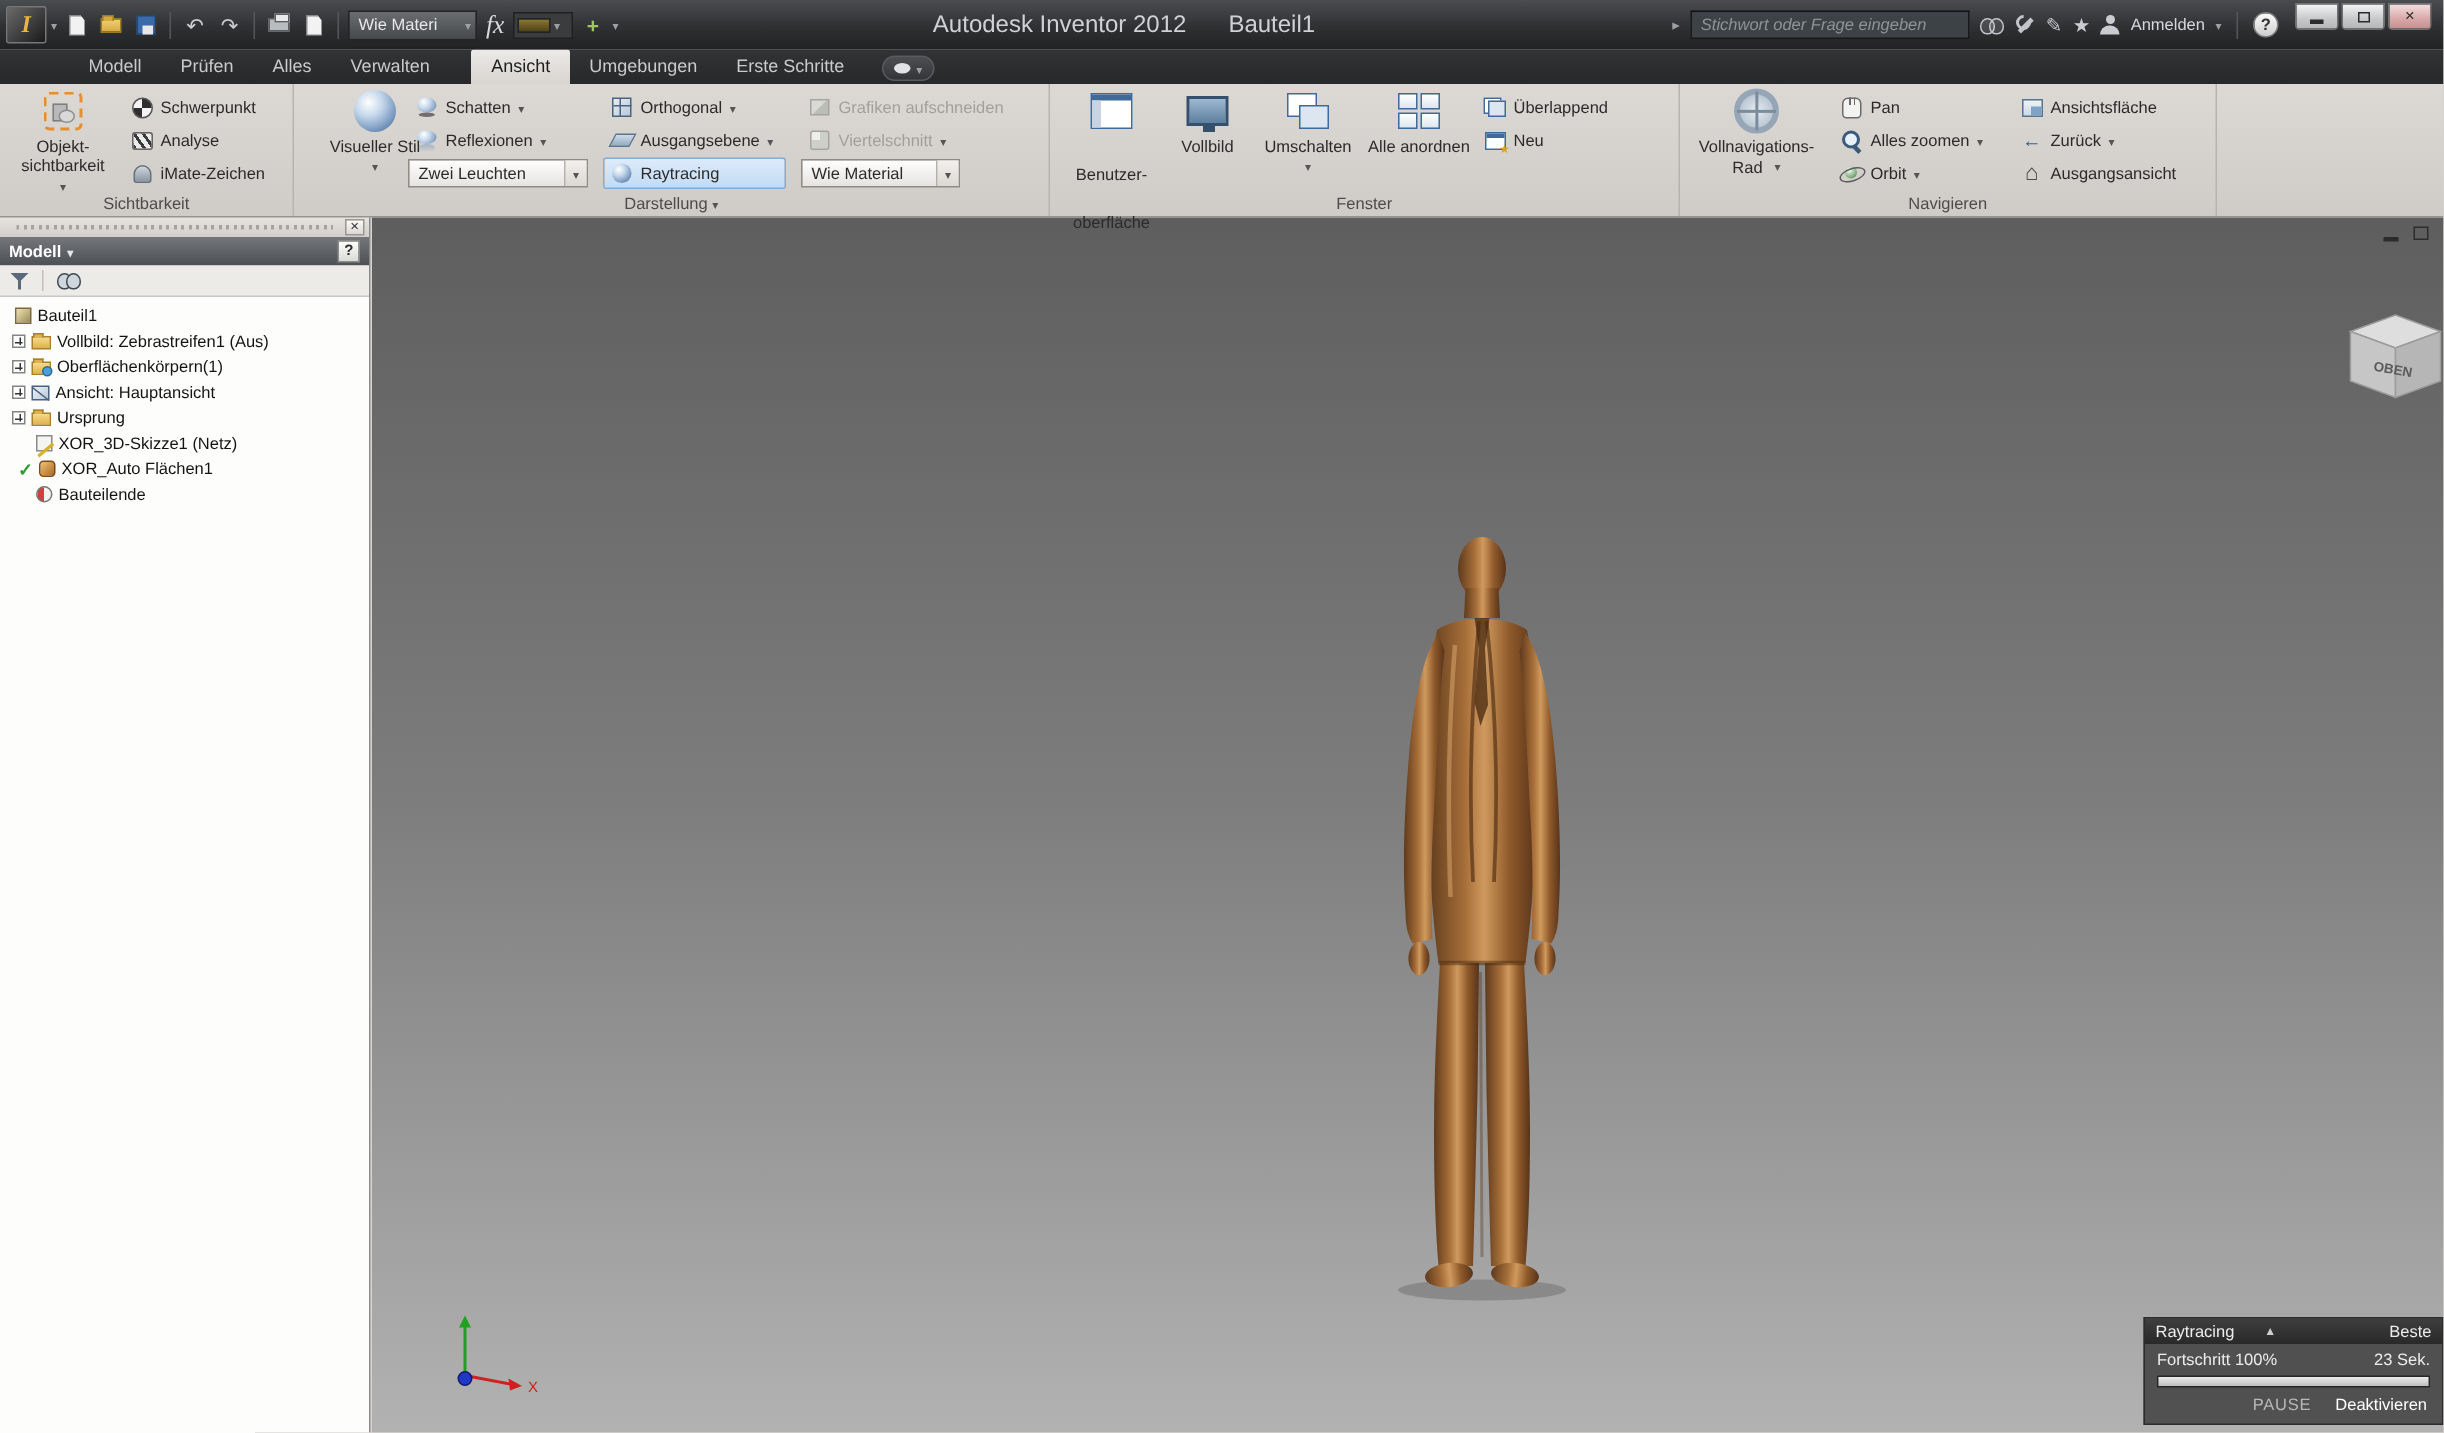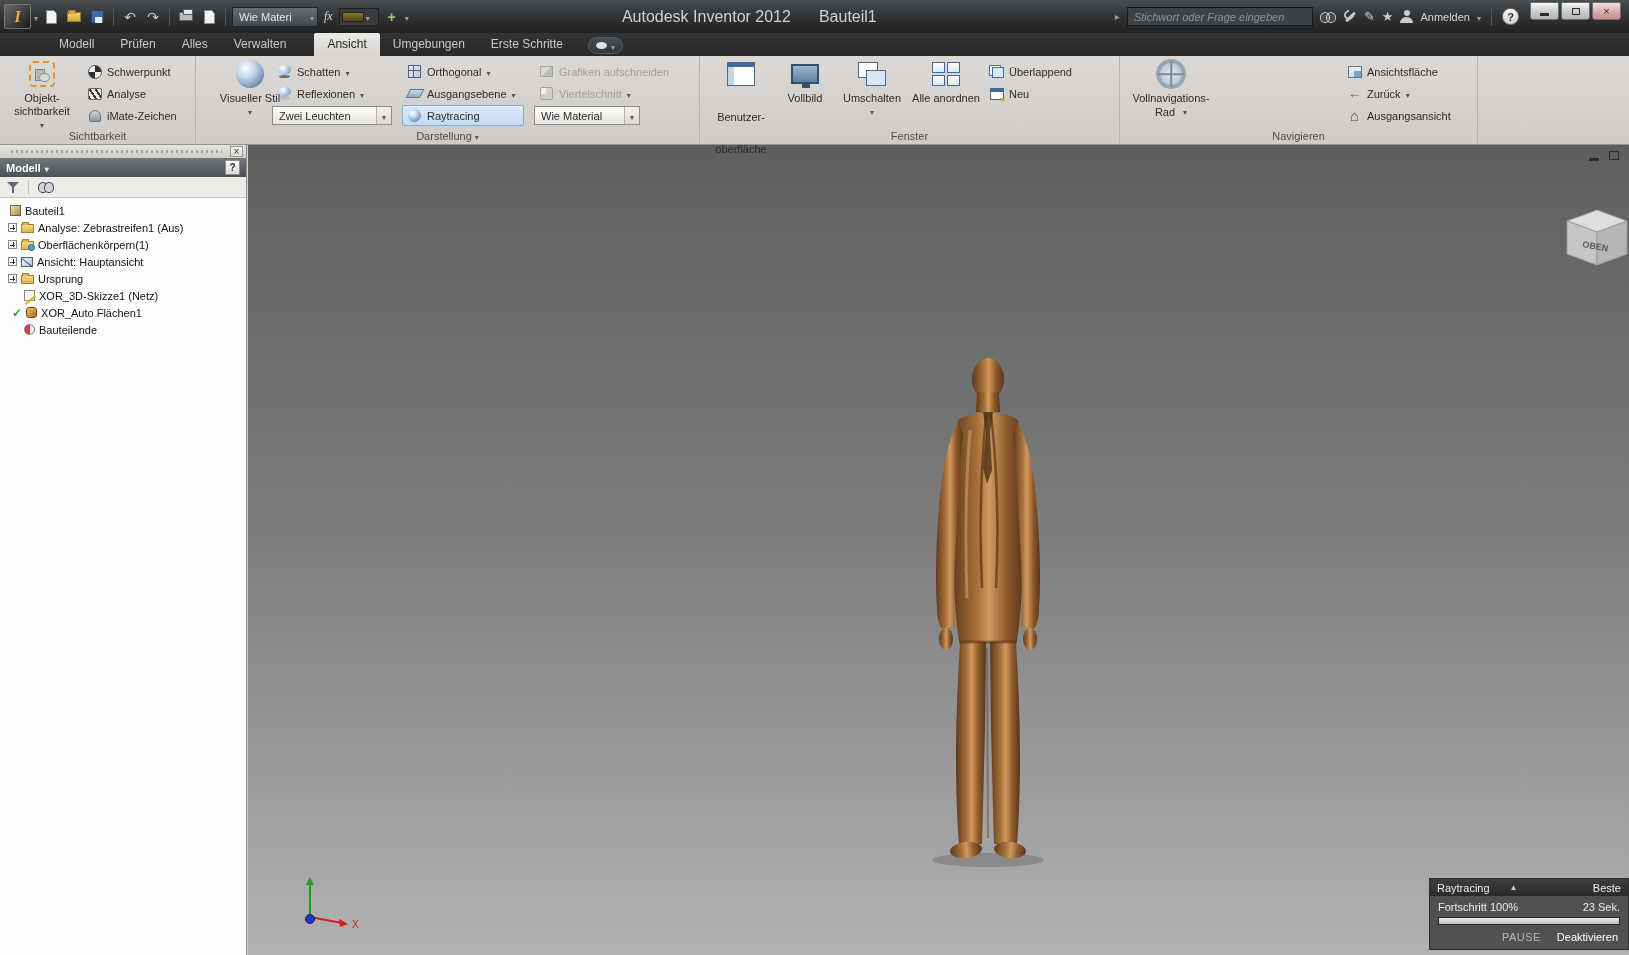--- a/index.html
+++ b/index.html
@@ -26,21 +26,21 @@
   .i-folder::before { content:""; position:absolute; top:-3px; left:0; width:6px; height:3px; background:#d8a840; border:1px solid #9a7b2d; border-bottom:none; }
   .i-save { width:13px; height:13px; background:#3a6aa8; border:1px solid #23456e; position:relative; }
   .i-save::before { content:""; position:absolute; left:3px; top:6px; width:7px; height:6px; background:#e8e8e8; }
   .glyph { font-size:14px; color:#c9cdd1; line-height:1; }
   .i-print { width:14px; height:9px; background:#b9bdc1; border:1px solid #5a5e62; position:relative; }
   .i-print::before { content:""; position:absolute; left:3px; top:-4px; width:8px; height:4px; background:#e8e8e8; border:1px solid #5a5e62; }
   .tb-sep { width:1px; height:18px; background:#55585b; margin:0 3px; }
   .tb-combo { height:20px; min-width:86px; background:linear-gradient(#6a6d70,#46494c);
     border:1px solid #222426; display:flex; align-items:center; gap:4px; padding:0 3px 0 6px; color:#e6e8ea; }
   .tb-combo .caret { margin-left:auto; }
-  .fx { font-style:italic; font-family:"Liberation Serif", serif; font-size:12px; color:#d8dadc; padding:0 3px;text-align:center; }
+  .fx { font-style:italic; font-family:"Liberation Serif", serif; font-size:17px; color:#d8dadc; padding:0 3px;text-align:center; }
   .swatch-combo { height:18px; width:40px; border:1px solid #1e2022; display:flex; align-items:center; padding:2px; gap:2px; background:#3a3c3e; }
   .swatch { width:22px; height:10px; background:linear-gradient(#8a7830,#4c4218); border:1px solid #222; }
   .i-plus { color:#9fc56a; font-size:14px; font-weight:bold; }
   .titles { position:absolute; left:46%; top:0; height:33px; transform:translateX(-50%);
     display:flex; align-items:center; gap:28px; pointer-events:none; }
   .titles span { font-size:16px; color:#ced2d5; white-space:nowrap; }
   .tright { margin-left:auto; display:flex; align-items:center; gap:7px; padding-right:110px; }
   .flyout { color:#9aa0a4; font-size:10px; }
   .search { width:186px; height:19px; background:#3d4246; border:1px solid #17191b;
     border-top-color:#101214; color:#cfd3d6; font-size:11px; padding:0 6px; font-family:"Liberation Sans",sans-serif; }
@@ -476,20 +476,42 @@
       <div class="bigbtn" style="left:6px;width:90px;">
         <span class="bicon">
             <span class="ic-wheel"></span>
           </span>
         <span>Vollnavigations-</span>
         <span style="display:flex;align-items:center;gap:8px;">
           <span>Rad</span>
           <span class="caret"></span>
         </span>
       </div>
+      <div class="scol" style="left:102px;width:114px;">
+        <div class="sbtn">
+          <span class="sicon">
+              <span class="ic-hand"></span>
+            </span>
+          <span>Pan</span>
+        </div>
+        <div class="sbtn">
+          <span class="sicon">
+              <span class="ic-zoom"></span>
+            </span>
+          <span>Alles zoomen</span>
+          <span class="caret"></span>
+        </div>
+        <div class="sbtn">
+          <span class="sicon">
+              <span class="ic-orbit"></span>
+            </span>
+          <span>Orbit</span>
+          <span class="caret"></span>
+        </div>
+      </div>
       <div class="scol" style="left:222px;width:132px;">
         <div class="sbtn">
           <span class="sicon">
               <span class="ic-face"></span>
             </span>
           <span>Ansichtsfläche</span>
         </div>
         <div class="sbtn">
           <span class="sicon">
               <span class="ic-back">←</span>
@@ -526,21 +548,21 @@
       <span class="binoc dark"></span>
     </div>
     <div class="btree">
       <div class="trow root">
         <span class="tic tic-part"></span>
         <span>Bauteil1</span>
       </div>
       <div class="trow expandable">
         <span class="expander"></span>
         <span class="tic tic-folder"></span>
-        <span>Analyse: Zebrastreifen1 (Aus)</span>
+        <span>Vollbild: Zebrastreifen1 (Aus)</span>
       </div>
       <div class="trow expandable">
         <span class="expander"></span>
         <span class="tic tic-folder surf"></span>
         <span>Oberflächenkörpern(1)</span>
       </div>
       <div class="trow expandable">
         <span class="expander"></span>
         <span class="tic tic-view"></span>
         <span>Ansicht: Hauptansicht</span>

